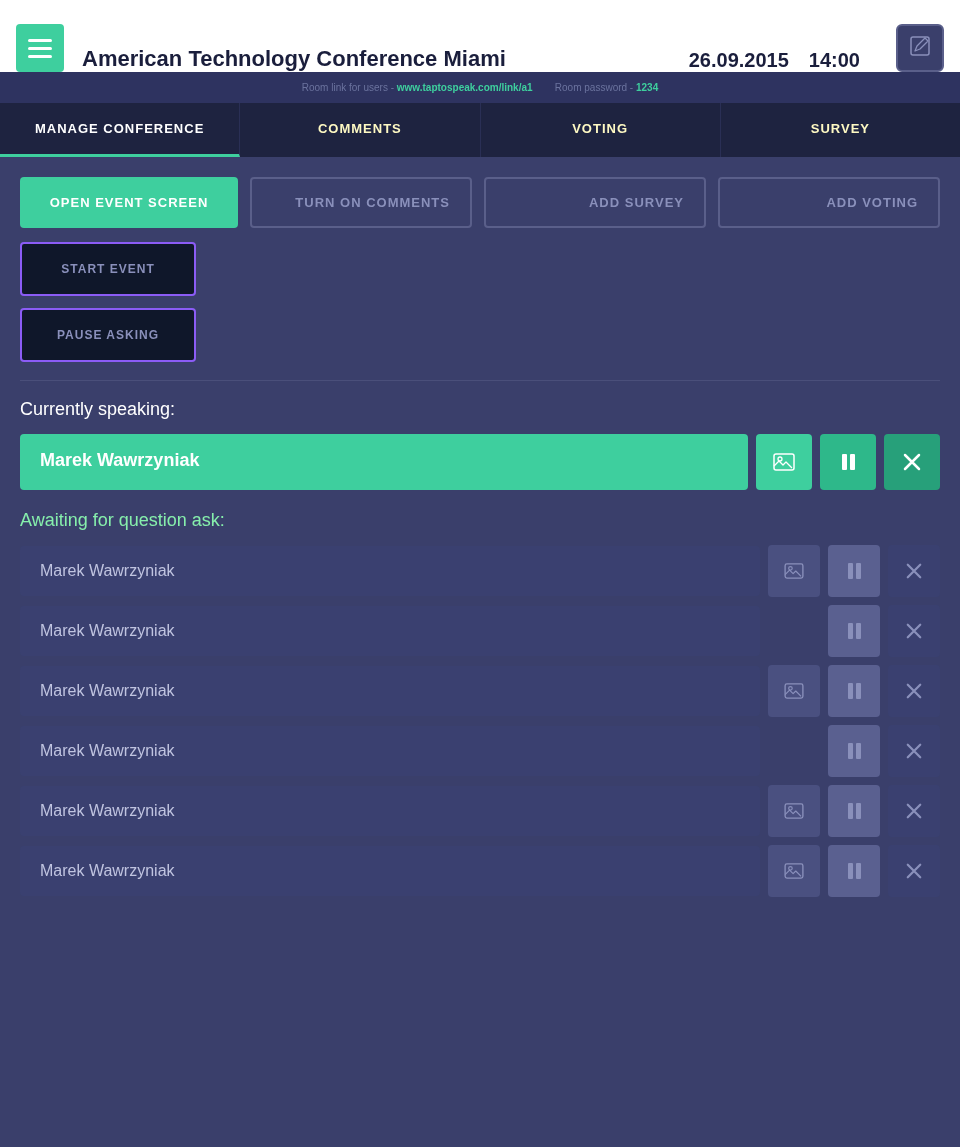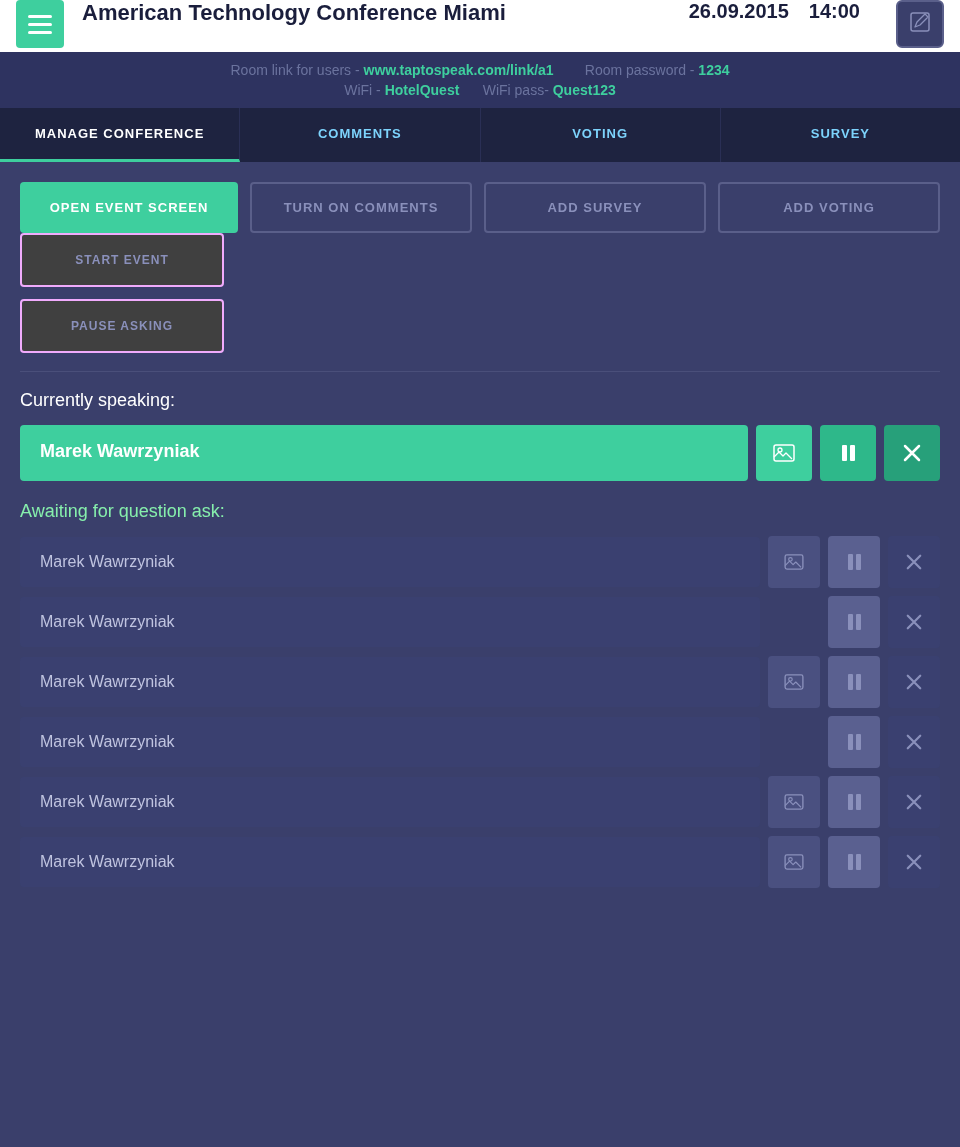--- a/index.html
+++ b/index.html
@@ -49,21 +49,21 @@
     }
 
     
     .info-bar {
       background: #2e3360;
       padding: 10px 20px 6px;
       text-align: center;
     }
     .info-row {
       color: #6b739e;
-      font-size: 14px;
+      font-size: 10px;
       margin-bottom: 4px;
     }
     .info-row a, .info-highlight {
       color: #3ecf9e;
       text-decoration: none;
       font-weight: bold;
     }
     .info-row .link-bold {
       color: #3ecf9e;
       font-weight: bold;
@@ -73,21 +73,21 @@
     .tabs {
       background: #1e2340;
       display: flex;
       border-bottom: none;
       justify-content: space-between;
     }
     .tab {
       flex: 1;
       padding: 18px 10px;
       text-align: center;
-      color: #7dd3fc;
+      color: #fef9c3;
       font-size: 13px;
       font-weight: bold;
       letter-spacing: 1px;
       cursor: pointer;
       border-right: 1px solid #2a2f55;
     }
     .tab:last-child { border-right: none; }
     .tab.active {
       color: white;
       border-bottom: 3px solid #3ecf9e;
@@ -95,20 +95,21 @@
 
     
     .main {
       padding: 20px;
     }
 
     
     .action-row {
       display: flex;
       gap: 12px;
+      margin-bottom: 14px;
     }
     .btn-primary {
       background: #3ecf9e;
       color: white;
       border: none;
       padding: 16px 20px;
       font-size: 13px;
       font-weight: bold;
       letter-spacing: 1px;
       cursor: pointer;
@@ -120,35 +121,35 @@
       background: transparent;
       color: #8a90bb;
       border: 2px solid #5a5f8a;
       padding: 16px 20px;
       font-size: 13px;
       font-weight: bold;
       letter-spacing: 1px;
       cursor: pointer;
       border-radius: 4px;
       flex: 1;
-      text-align: center;
+      text-align: right;
     }
 
     
     .btn-secondary {
-      background: #404040;
+      background: #0f172a;
       color: #8a90bb;
-      border: 2px solid #f0abfc;
+      border: 2px solid #8b5cf6;
       padding: 18px 20px;
       font-size: 12px;
       font-weight: bold;
       letter-spacing: 1px;
       cursor: pointer;
       border-radius: 4px;
-      width: 204px;
+      width: 176px;
       text-align: center;
       display: block;
       margin-bottom: 12px;
     }
 
     
     .divider {
       border: none;
       border-top: 1px solid #4a4f7a;
       margin: 18px 0;
@@ -226,23 +227,23 @@
     .icon-btn-x { background: #3a4070; color: #7a80aa; }
 
     
     .pause-icon { display: flex; gap: 3px; }
     .pause-bar { width: 5px; height: 16px; background: currentColor; border-radius: 1px; }
 
     
     .header-white {
       background: white;
       display: flex;
-      align-items: flex-start;
+      align-items: flex-end;
       padding: 0 16px;
-      height: 52px;
+      height: 72px;
     }
     .header-conf-title {
       color: #1a1e3c;
       font-size: 22px;
       font-weight: bold;
       flex: 1;
     }
     .header-datetime {
       color: #1a1e3c;
       font-size: 20px;
@@ -275,25 +276,20 @@
       </svg>
     </span>
   </div>
 </div>
 
 <div class="info-bar">
   <div class="info-row">
     <span>Room link for users - </span><a href="#"><span>www.taptospeak.com/link/</span><span class="link-bold">a1</span></a>
     &nbsp;&nbsp;&nbsp;&nbsp;&nbsp;&nbsp;
     <span>Room password - </span><span class="info-highlight">1234</span>
-  </div>
-  <div class="info-row">
-    <span>WiFi - </span><span class="info-highlight">HotelQuest</span>
-    &nbsp;&nbsp;&nbsp;&nbsp;
-    <span>WiFi pass- </span><span class="info-highlight">Quest123</span>
   </div>
 </div>
 
 <div class="tabs">
   <div class="tab active">MANAGE CONFERENCE</div>
   <div class="tab">COMMENTS</div>
   <div class="tab">VOTING</div>
   <div class="tab">SURVEY</div>
 </div>
 

